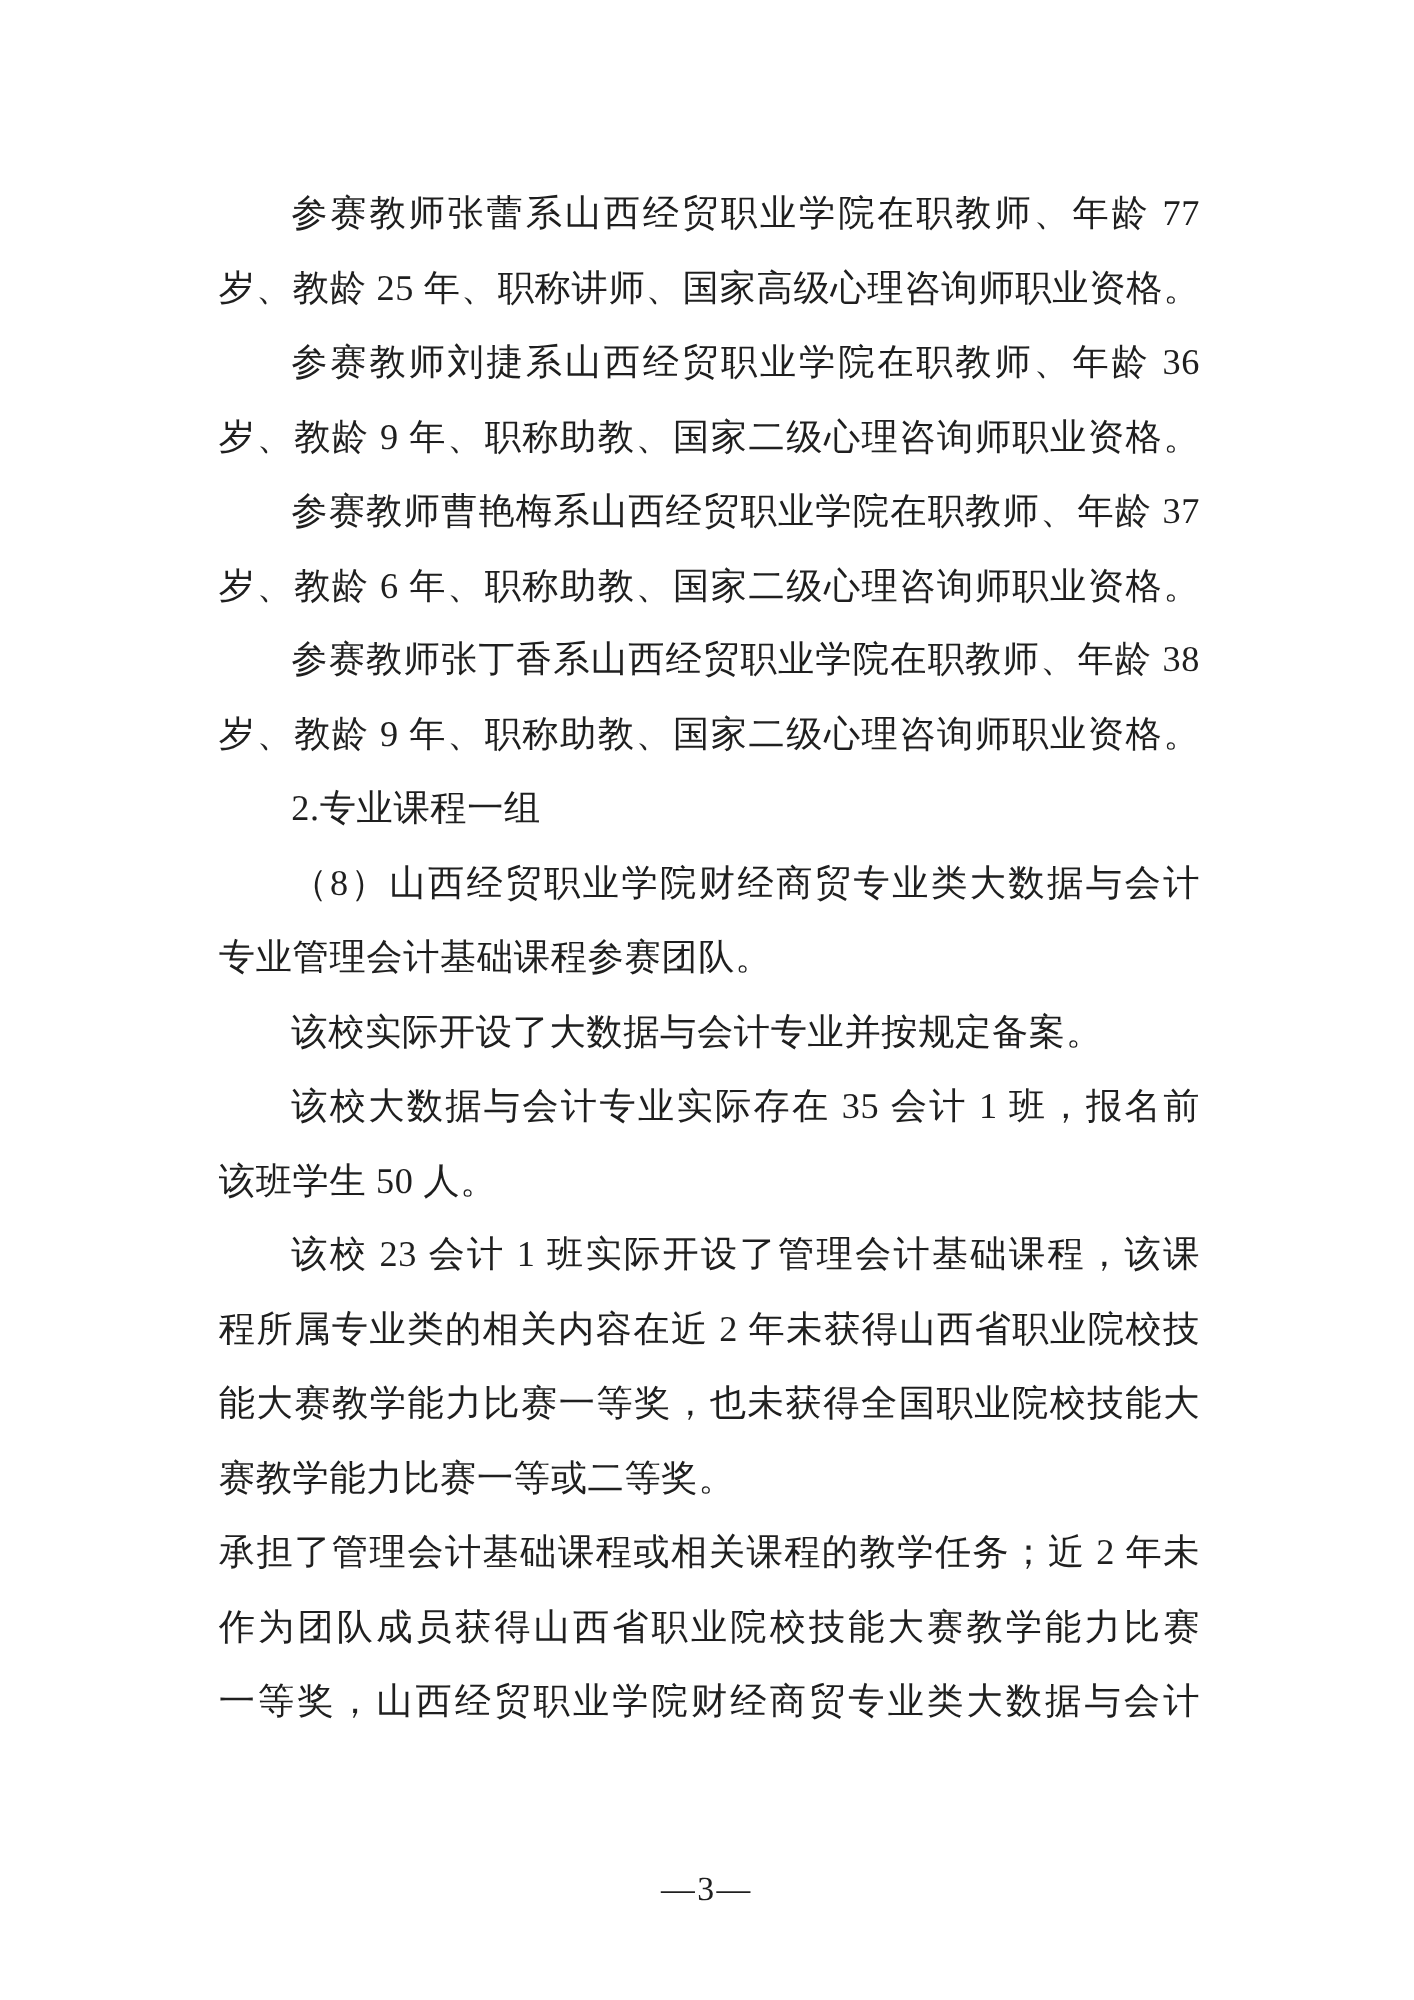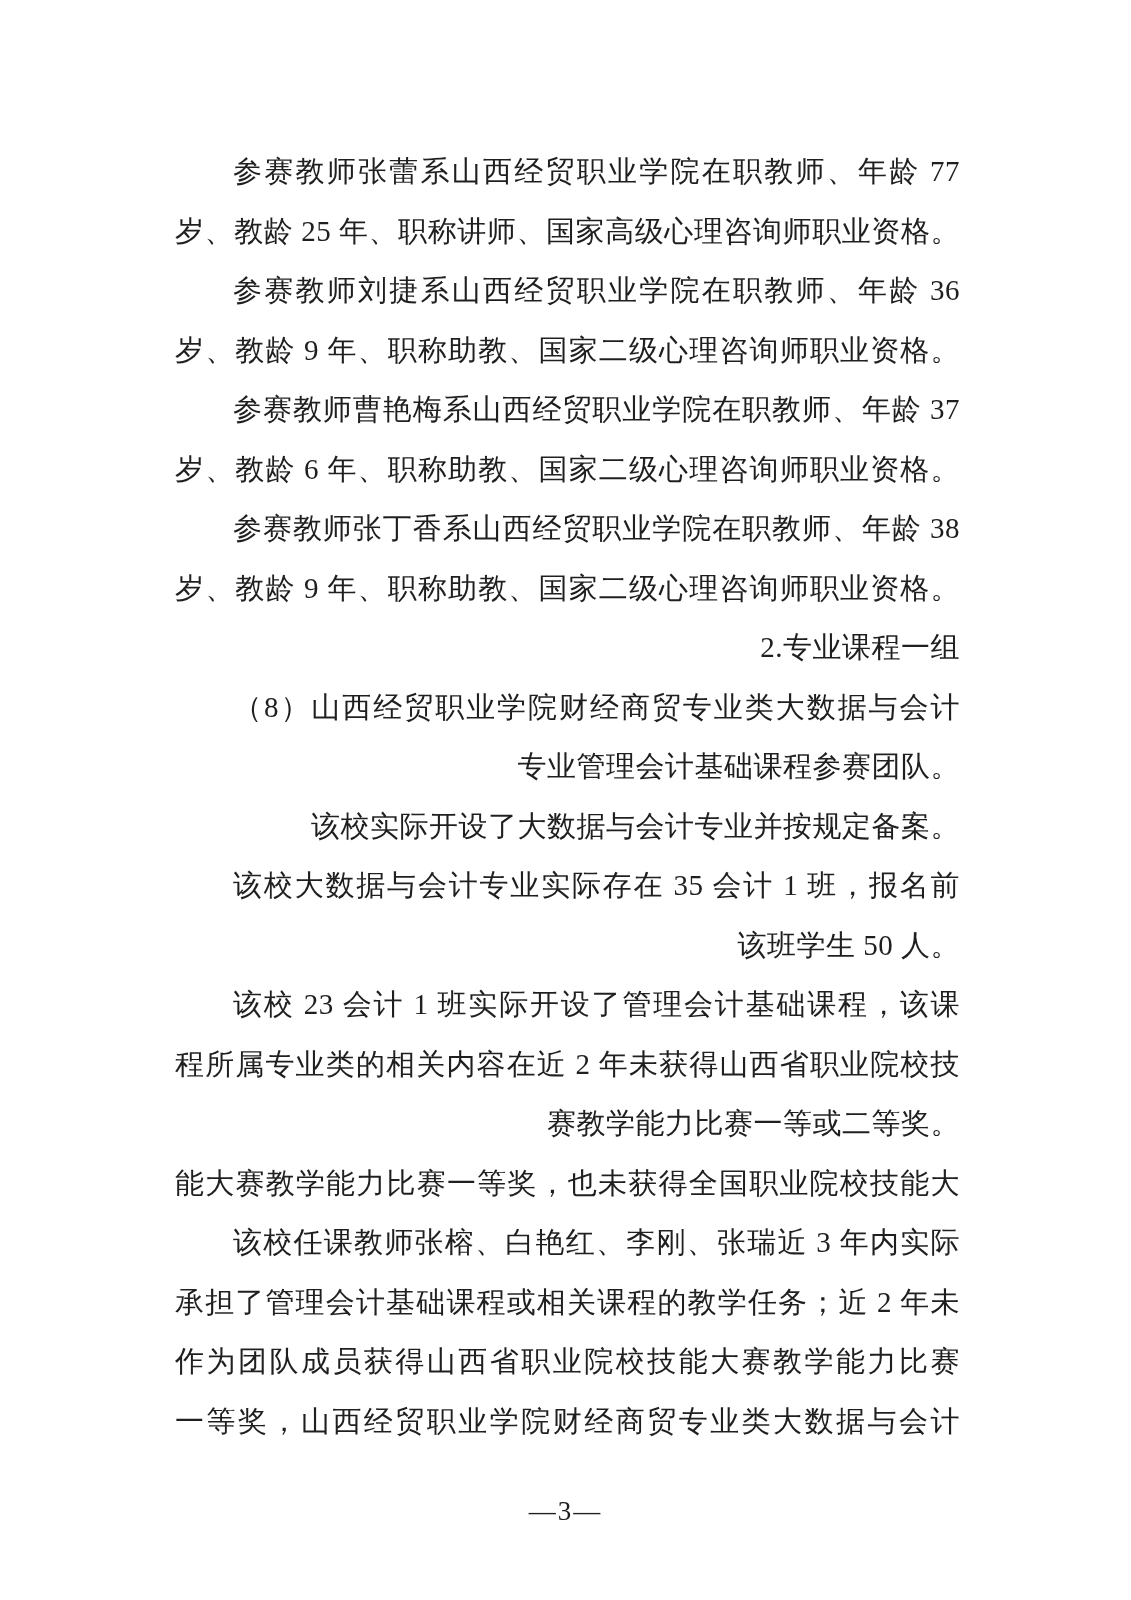--- a/index.html
+++ b/index.html
@@ -19,21 +19,21 @@
   .content {
     position: absolute;
     left: 175px;
     top: 142px;
     width: 785px;
   }
   .line {
     font-size: 29px;
     line-height: 59.5px;
     height: 59.5px;
-    text-align: right;
+    text-align: left;
     letter-spacing: 0.5px;
     white-space: normal;
     overflow: hidden;
   }
   .line.indent {
     text-indent: 58px;
   }
   .line.fill {
     text-align: justify;
     text-align-last: justify;
@@ -67,23 +67,22 @@
       <div class="line indent fill">参赛教师张丁香系山西经贸职业学院在职教师、年龄 38</div>
       <div class="line fill">岁、教龄 9 年、职称助教、国家二级心理咨询师职业资格。</div>
       <div class="line indent">2.专业课程一组</div>
       <div class="line indent fill">（8）山西经贸职业学院财经商贸专业类大数据与会计</div>
       <div class="line">专业管理会计基础课程参赛团队。</div>
       <div class="line indent">该校实际开设了大数据与会计专业并按规定备案。</div>
       <div class="line indent fill">该校大数据与会计专业实际存在 35 会计 1 班，报名前</div>
       <div class="line">该班学生 50 人。</div>
       <div class="line indent fill">该校 23 会计 1 班实际开设了管理会计基础课程，该课</div>
       <div class="line fill">程所属专业类的相关内容在近 2 年未获得山西省职业院校技</div>
+      <div class="line fill">能大赛教学能力比赛一等奖，也未获得全国职业院校技能大</div>
       <div class="line">赛教学能力比赛一等或二等奖。</div>
-      <div class="line fill">能大赛教学能力比赛一等奖，也未获得全国职业院校技能大</div>
-      <div class="line indent fill">该校任课教师张榕、白艳红、李刚、张瑞近 3 年内实际</div>
       <div class="line fill">承担了管理会计基础课程或相关课程的教学任务；近 2 年未</div>
       <div class="line fill">作为团队成员获得山西省职业院校技能大赛教学能力比赛</div>
       <div class="line fill">一等奖，山西经贸职业学院财经商贸专业类大数据与会计</div>
     </div>
   <div class="footer">
     <span class="page-number">—3—</span>
   </div>
 </div>
 
 </body></html>

